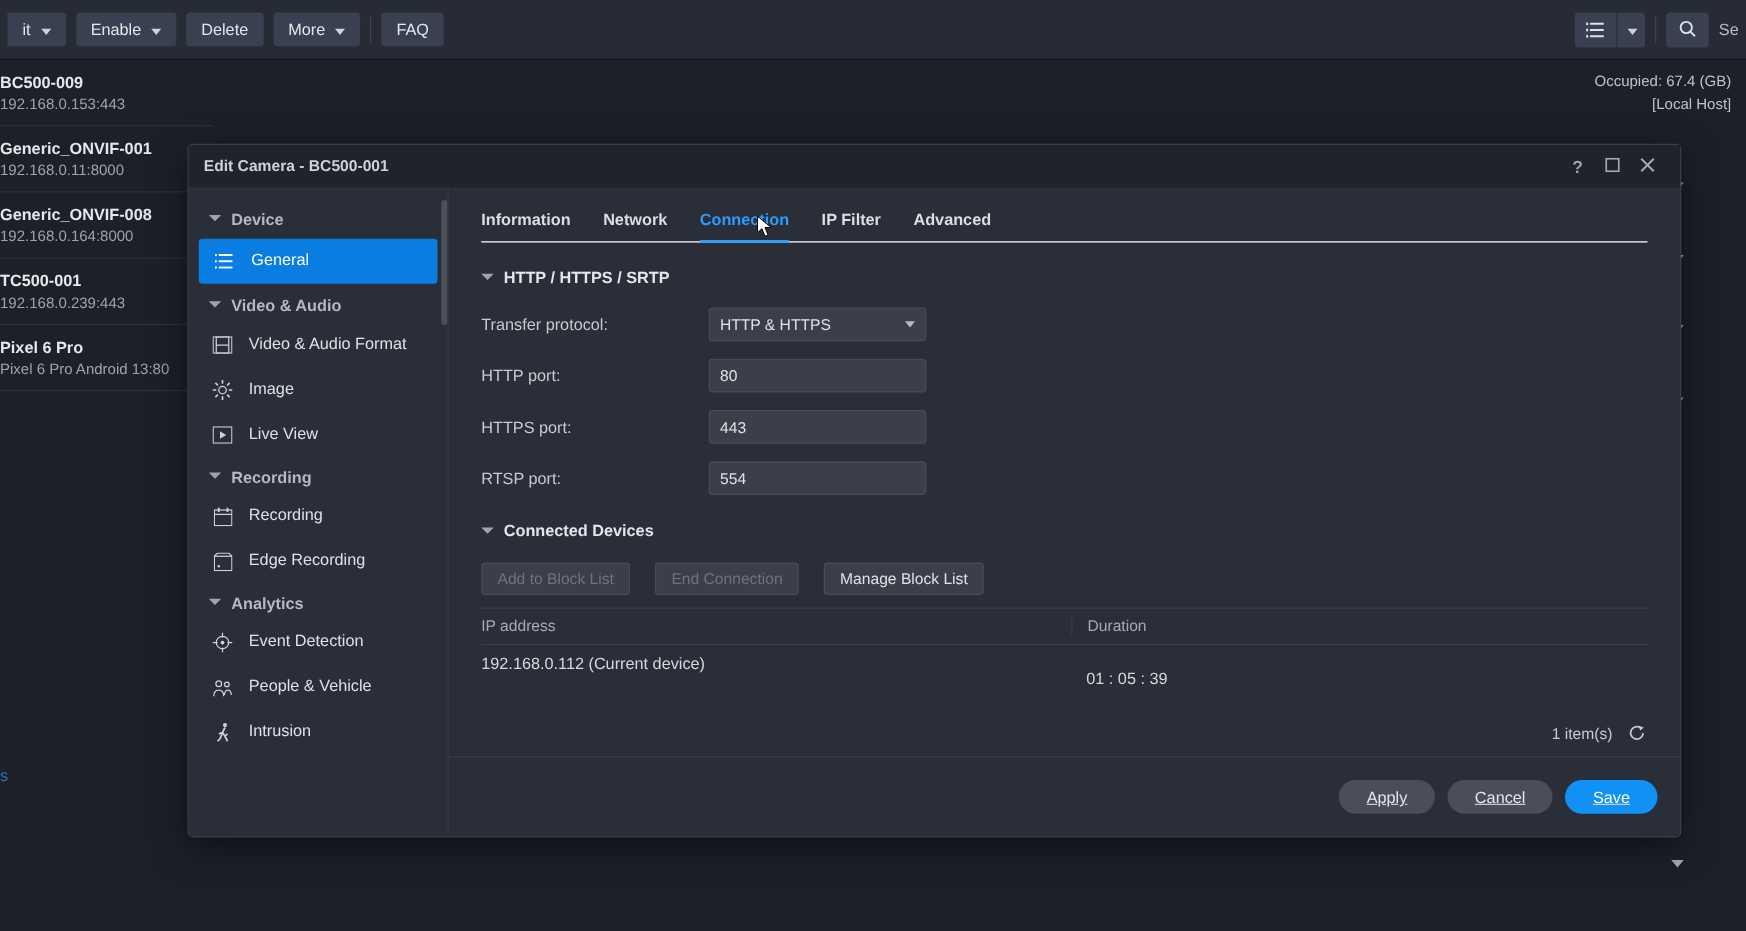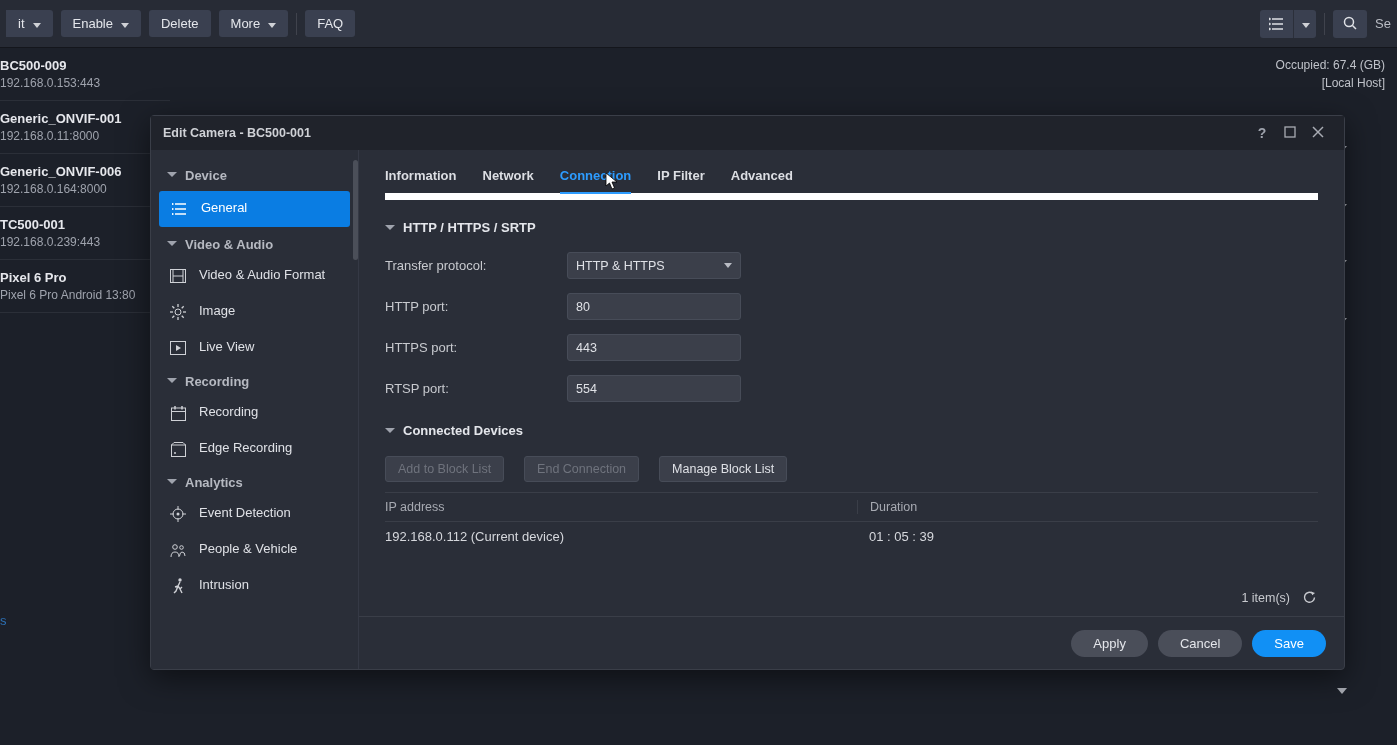--- a/index.html
+++ b/index.html
@@ -40,21 +40,21 @@
 .sidebar::after { content: ""; position: absolute; right: 0; top: 10px; width: 5px; height: 100px; background: #4b4f59; border-radius: 3px; }
 .sb-group { padding: 8px 14px 6px 16px; color: #b6b9c1; font-weight: bold; font-size: 13px; display: flex; align-items: center; gap: 8px; cursor: pointer; }
 .sb-group::before { content: ""; display: inline-block; border-left: 5px solid transparent; border-right: 5px solid transparent; border-top: 5px solid #9fa3ad; transform: translateY(-1px); }
 .sb-item { padding: 9px 14px 9px 18px; display: flex; align-items: flex-start; gap: 12px; color: #dfe1e6; cursor: pointer; font-size: 13px; }
 .sb-item.active { background: #0a7de3; color: #fff; border-radius: 3px; margin: 2px 8px; padding-left: 12px; }
 .sb-icon { width: 18px; height: 18px; display: inline-flex; align-items: center; justify-content: center; color: #cfd1d6; }
 .sb-item.active .sb-icon { color: #fff; }
 
 
 .content { flex: 1; padding: 14px 26px 0 26px; overflow: hidden; display: flex; flex-direction: column; }
-.tabs { display: flex; gap: 26px; border-bottom: 7px solid #ffffff; padding-bottom: 0; margin-bottom: 12px; }
+.tabs { display: flex; gap: 26px; border-bottom: 1px solid #ffffff; padding-bottom: 0; margin-bottom: 12px; }
 .tab { padding: 4px 0 10px 0; color: #dcdee3; font-size: 13px; font-weight: bold; cursor: pointer; position: relative; }
 .tab.active { color: #2d9cff; }
 .tab.active::after { content: ""; position: absolute; left: 0; right: 0; bottom: -1px; height: 2px; background: #2d9cff; }
 
 .section-hd { display: flex; align-items: center; gap: 8px; font-weight: bold; color: #e4e6eb; margin: 8px 0 10px 0; font-size: 13px; }
 .section-hd::before { content: ""; display: inline-block; border-left: 5px solid transparent; border-right: 5px solid transparent; border-top: 5px solid #9fa3ad; }
 
 .form-row { display: flex; align-items: center; margin: 7px 0; }
 .form-row .lbl { width: 182px; color: #c8cacf; }
 .sel, .txt { width: 174px; height: 27px; background: #3b3f4a; border: 1px solid #474c58; color: #dfe1e6; padding: 0 8px; font-size: 12.5px; border-radius: 3px; }
@@ -66,26 +66,26 @@
 .conn-btns { display: flex; gap: 20px; margin: 8px 0 10px 0; }
 .gbtn { background: #3b3f4a; border: 1px solid #474c58; color: #dfe1e6; padding: 5px 12px; font-size: 12.5px; border-radius: 3px; cursor: pointer; }
 .gbtn.disabled { color: #6f737d; cursor: default; }
 
 .tbl { border-top: 1px solid #3a3e48; }
 .tbl-head, .tbl-row { display: flex; }
 .tbl-head { color: #a7aab2; font-size: 12.5px; padding: 7px 0; border-bottom: 1px solid #3a3e48; }
 .tbl-row { padding: 7px 0; color: #d6d8dd; }
 .col-ip { width: 472px; }
 .col-dur { flex: 1; border-left: 1px solid #3a3e48; padding-left: 12px; }
-.tbl-row .col-dur { border-left: none; }
+.tbl-row .col-dur { border-left: none; margin-top: 12px; }
 
 .list-footer { margin-top: auto; display: flex; justify-content: flex-end; align-items: center; gap: 12px; padding: 6px 0 10px 0; color: #c8cacf; font-size: 12.5px; }
 .refresh { width: 16px; height: 16px; cursor: pointer; color: #c8cacf; }
 
-.dlg-footer { height: 53px; border-top: 1px solid #3a3e48; display: flex; align-items: center; justify-content: flex-end; gap: 10px; padding: 0 18px; }
+.dlg-footer { height: 64px; border-top: 1px solid #3a3e48; display: flex; align-items: center; justify-content: flex-end; gap: 10px; padding: 0 18px; text-decoration: underline; }
 .fbtn { padding: 6px 22px; border-radius: 14px; font-size: 13px; border: none; cursor: pointer; }
 .fbtn.apply, .fbtn.cancel { background: #4a4e59; color: #e4e6eb; }
 .fbtn.save { background: #1190f5; color: #fff; }
 
 
 .cursor { position: absolute; left: 605px; top: 172px; width: 16px; height: 20px; pointer-events: none; z-index: 999; }
 .chev-down::after { content: ""; display: inline-block; border-left: 5px solid transparent; border-right: 5px solid transparent; border-top: 6px solid #a9acb4; }
 </style>
 </head>
 <body>
@@ -144,21 +144,21 @@
   <div class="camera-list">
     <div class="cam-row">
       <div class="title">BC500-009</div>
       <div class="sub">192.168.0.153:443</div>
     </div>
     <div class="cam-row">
       <div class="title">Generic_ONVIF-001</div>
       <div class="sub">192.168.0.11:8000</div>
     </div>
     <div class="cam-row">
-      <div class="title">Generic_ONVIF-006</div>
+      <div class="title">Generic_ONVIF-008</div>
       <div class="sub">192.168.0.164:8000</div>
     </div>
     <div class="cam-row">
       <div class="title">TC500-001</div>
       <div class="sub">192.168.0.239:443</div>
     </div>
     <div class="cam-row">
       <div class="title">Pixel 6 Pro</div>
       <div class="sub">Pixel 6 Pro Android 13:80</div>
     </div>

